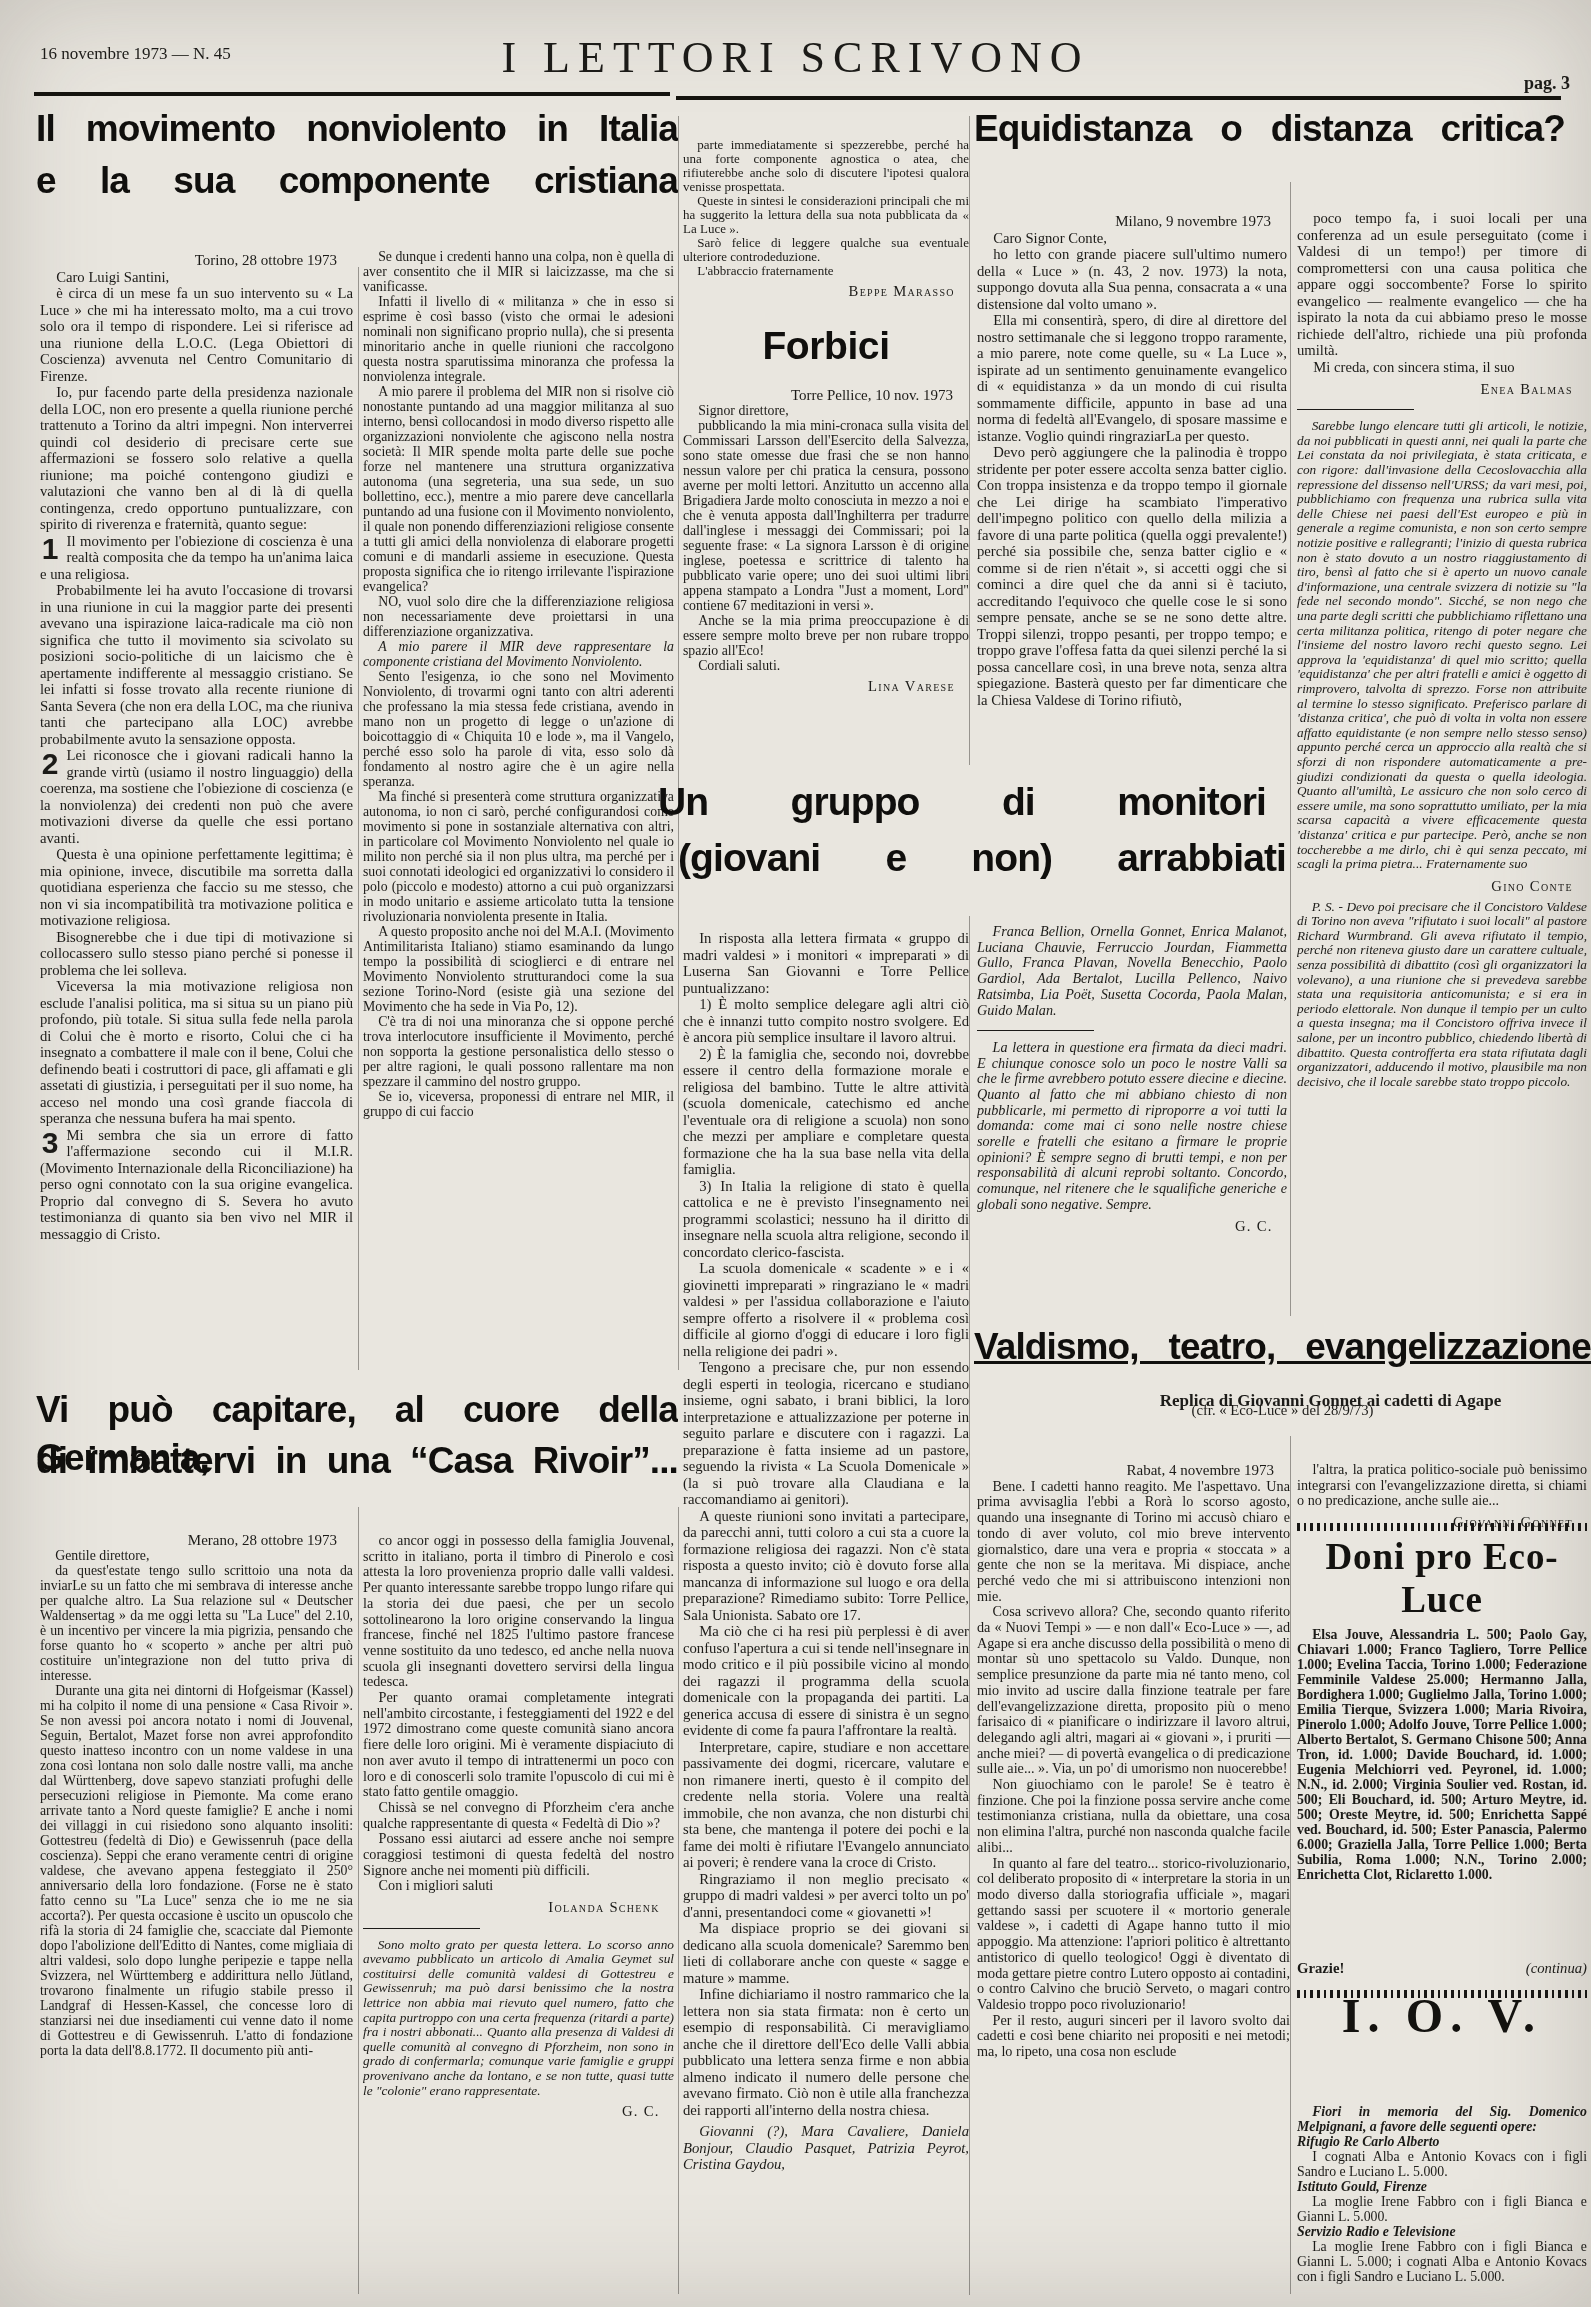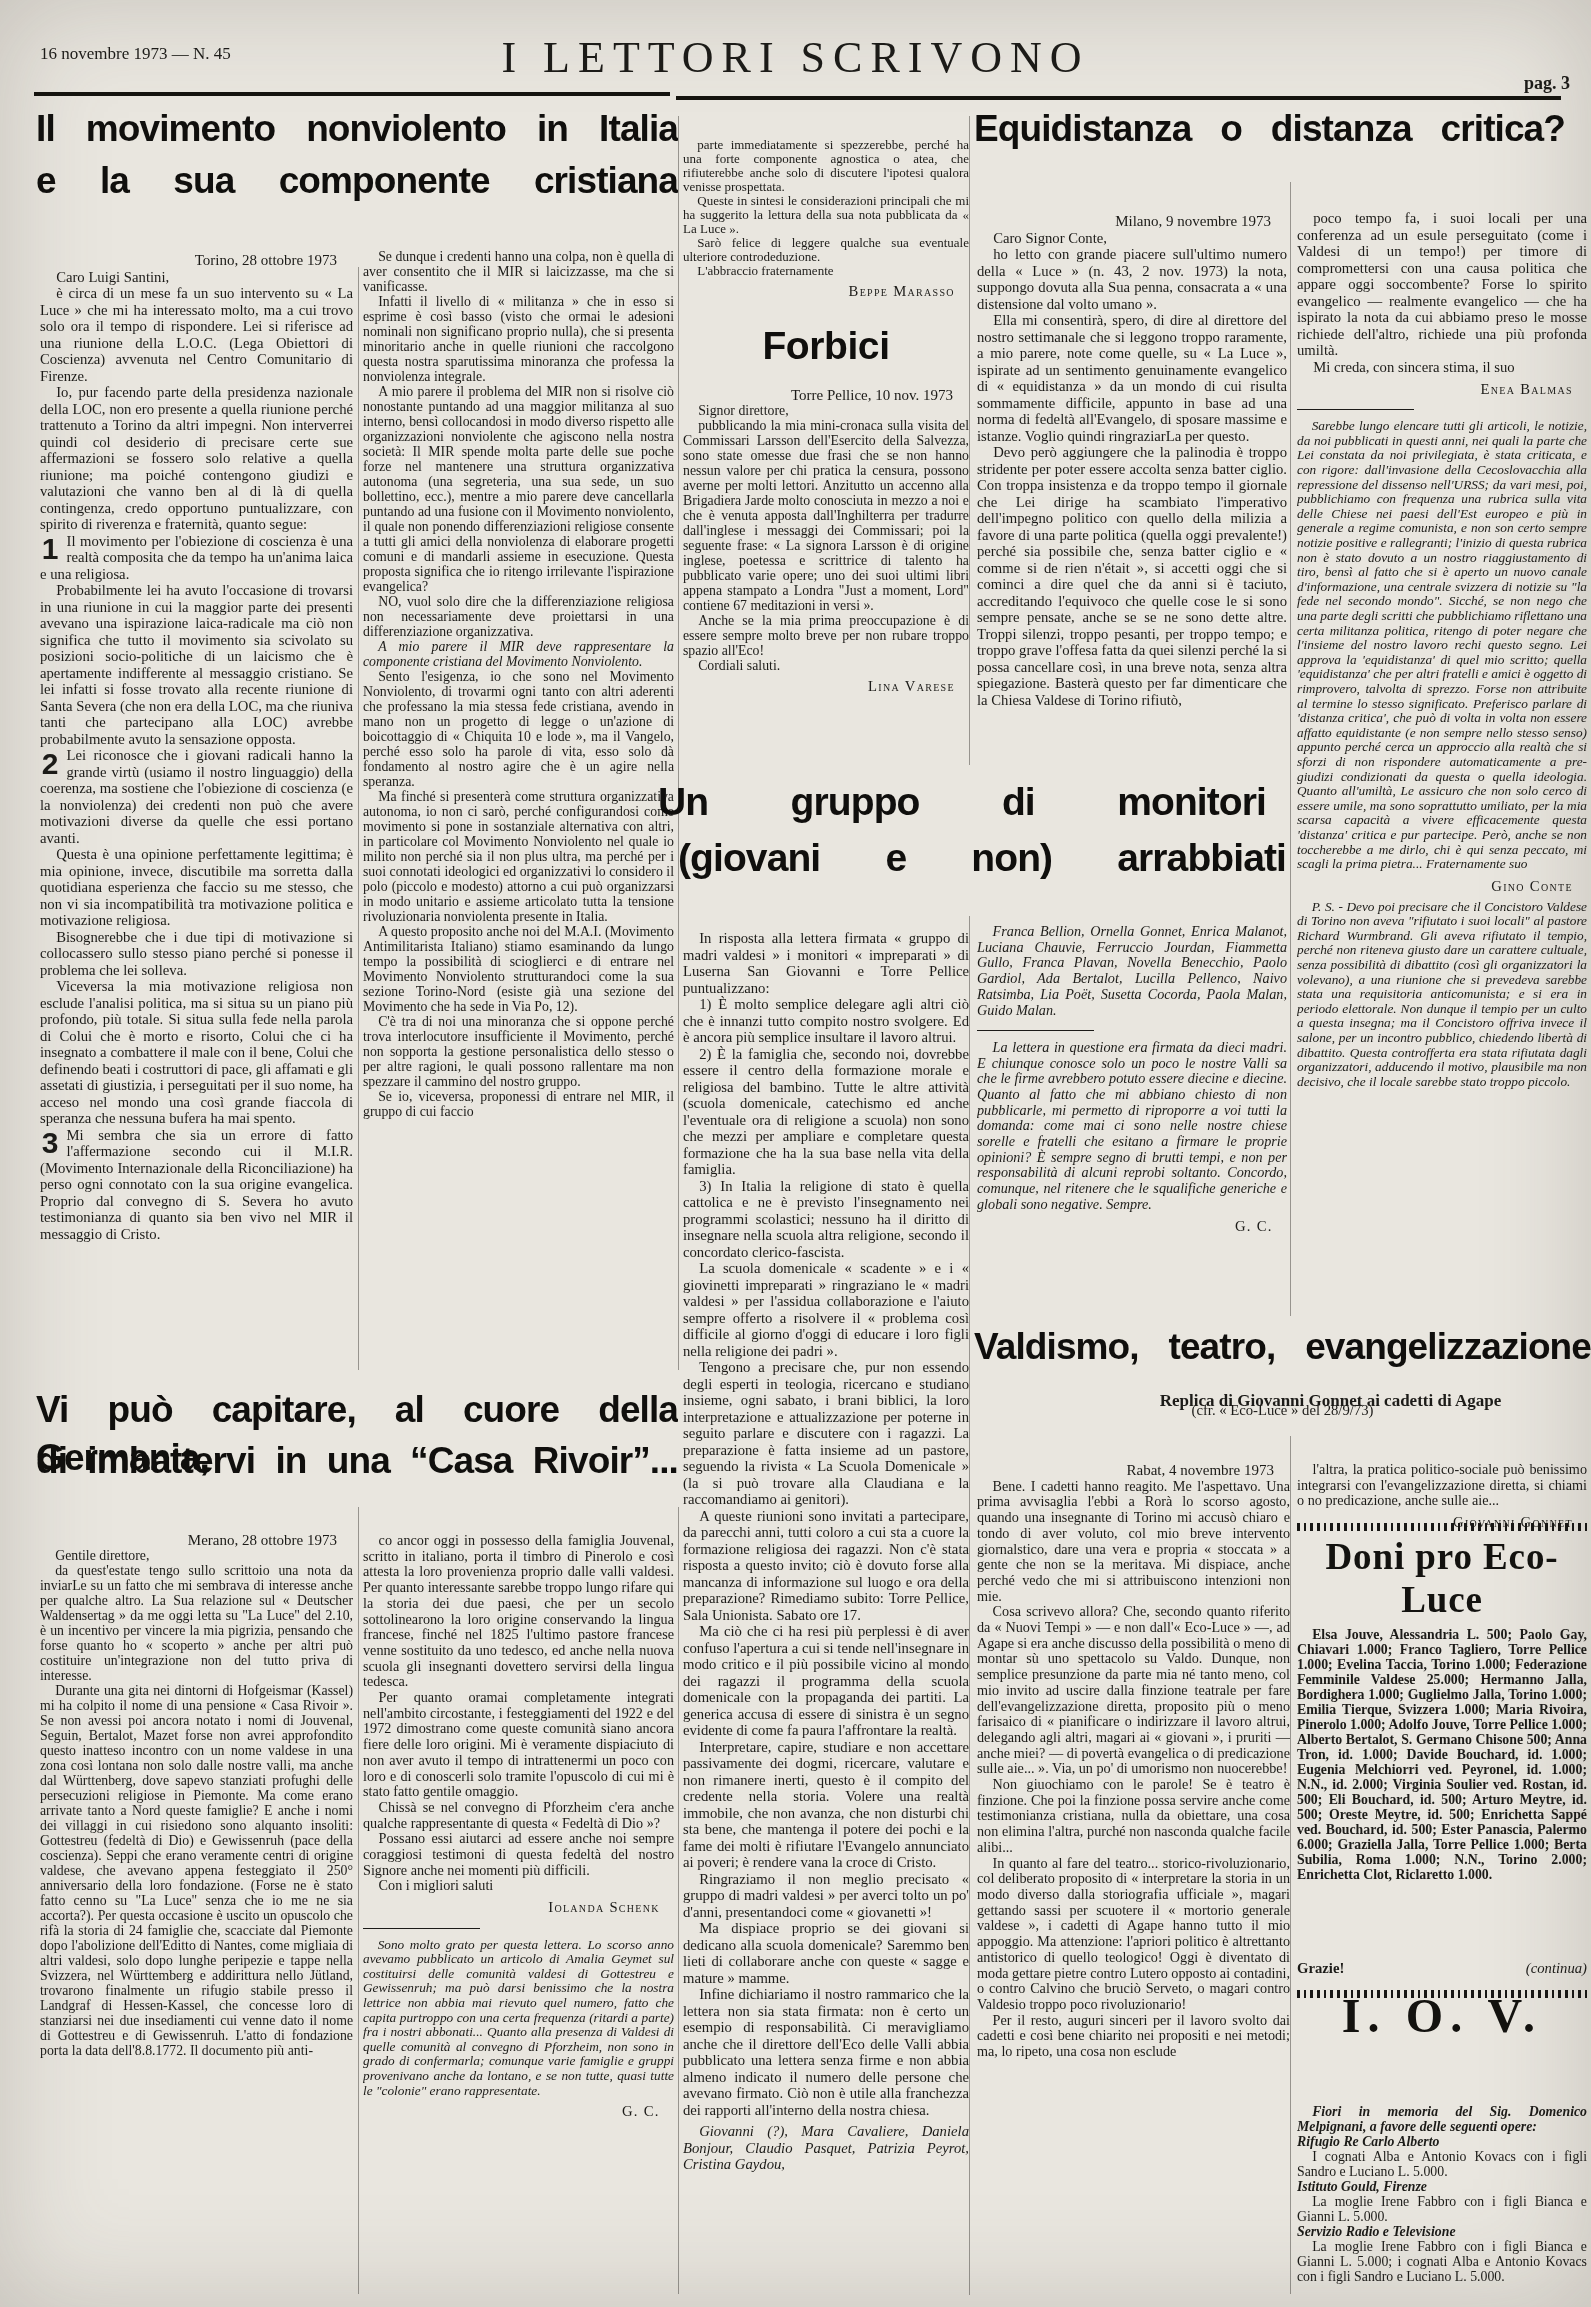--- a/index.html
+++ b/index.html
@@ -220,21 +220,21 @@
         <p>Con i migliori saluti</p>
       </div>
     <span class="sig">Iolanda Schenk</span>
     <div class="reply-rule"></div>
     <div class="italic fs15">
         <p>Sono molto grato per questa lettera. Lo scorso anno avevamo pubblicato un articolo di Amalia Geymet sul costituirsi delle comunità valdesi di Gottestreu e Gewissenruh; ma può darsi benissimo che la nostra lettrice non abbia mai rievuto quel numero, fatto che capita purtroppo con una certa frequenza (ritardi a parte) fra i nostri abbonati... Quanto alla presenza di Valdesi di quelle comunità al convegno di Pforzheim, non sono in grado di confermarla; comunque varie famiglie e gruppi provenivano anche da lontano, e se non tutte, quasi tutte le "colonie" erano rappresentate.</p>
       </div>
     <span class="sig">G. C.</span>
   </div>
 
-  <div class="abs headline h42" style="left:974px;top:1323px;width:617px;">Valdismo, teatro, evangelizzazione</div>
+  <div class="abs headline h42" style="left:974px;top:1323px;width:617px;text-decoration:underline;">Valdismo, teatro, evangelizzazione</div>
   <p class="abs subtitle-b" style="left:1010px;top:1379px;width:617px;margin:12px;">Replica di Giovanni Gonnet ai cadetti di Agape</p>
   <p class="abs subtitle-r" style="left:974px;top:1402px;width:617px;margin:0;">(cfr. « Eco-Luce » del 28/9/73)</p>
 
   <div class="abs body-text fs16" style="left:977px;top:1435px;width:313px;height:870px;">
     <p class="dateline">Rabat, 4 novembre 1973</p>
     <div>
         <p>Bene. I cadetti hanno reagito. Me l'aspettavo. Una prima avvisaglia l'ebbi a Rorà lo scorso agosto, quando una insegnante di Torino mi accusò chiaro e tondo di aver voluto, col mio breve intervento giornalstico, dare una vera e propria « stoccata » a gente che non se la meritava. Mi dispiace, anche perché vedo che mi si attribuiscono intenzioni non mie.</p>
         <p>Cosa scrivevo allora? Che, secondo quanto riferito da « Nuovi Tempi » — e non dall'« Eco-Luce » —, ad Agape si era anche discusso della possibilità o meno di montar sù uno spettacolo su Valdo. Dunque, non semplice presunzione da parte mia né tanto meno, col mio invito ad uscire dalla finzione teatrale per fare dell'evangelizzazione diretta, proposito più o meno farisaico di « pianificare o indirizzare il lavoro altrui, delegando agli altri, magari ai « giovani », i pruriti — anche miei? — di povertà evangelica o di predicazione sulle aie... ». Via, un po' di umorismo non nuocerebbe!</p>
         <p>Non giuochiamo con le parole! Se è teatro è finzione. Che poi la finzione possa servire anche come testimonianza cristiana, nulla da obiettare, una cosa non elimina l'altra, purché non nasconda qualche facile alibi...</p>
         <p>In quanto al fare del teatro... storico-rivoluzionario, col deliberato proposito di « interpretare la storia in un modo diverso dalla storiografia ufficiale », magari gettando sassi per scuotere il « mortorio generale valdese », i cadetti di Agape hanno tutto il mio appoggio. Ma attenzione: l'apriori politico è altrettanto antistorico di quello teologico! Oggi è diventato di moda gettare pietre contro Lutero opposto ai contadini, o contro Calvino che bruciò Serveto, o magari contro Valdesio troppo poco rivoluzionario!</p>

